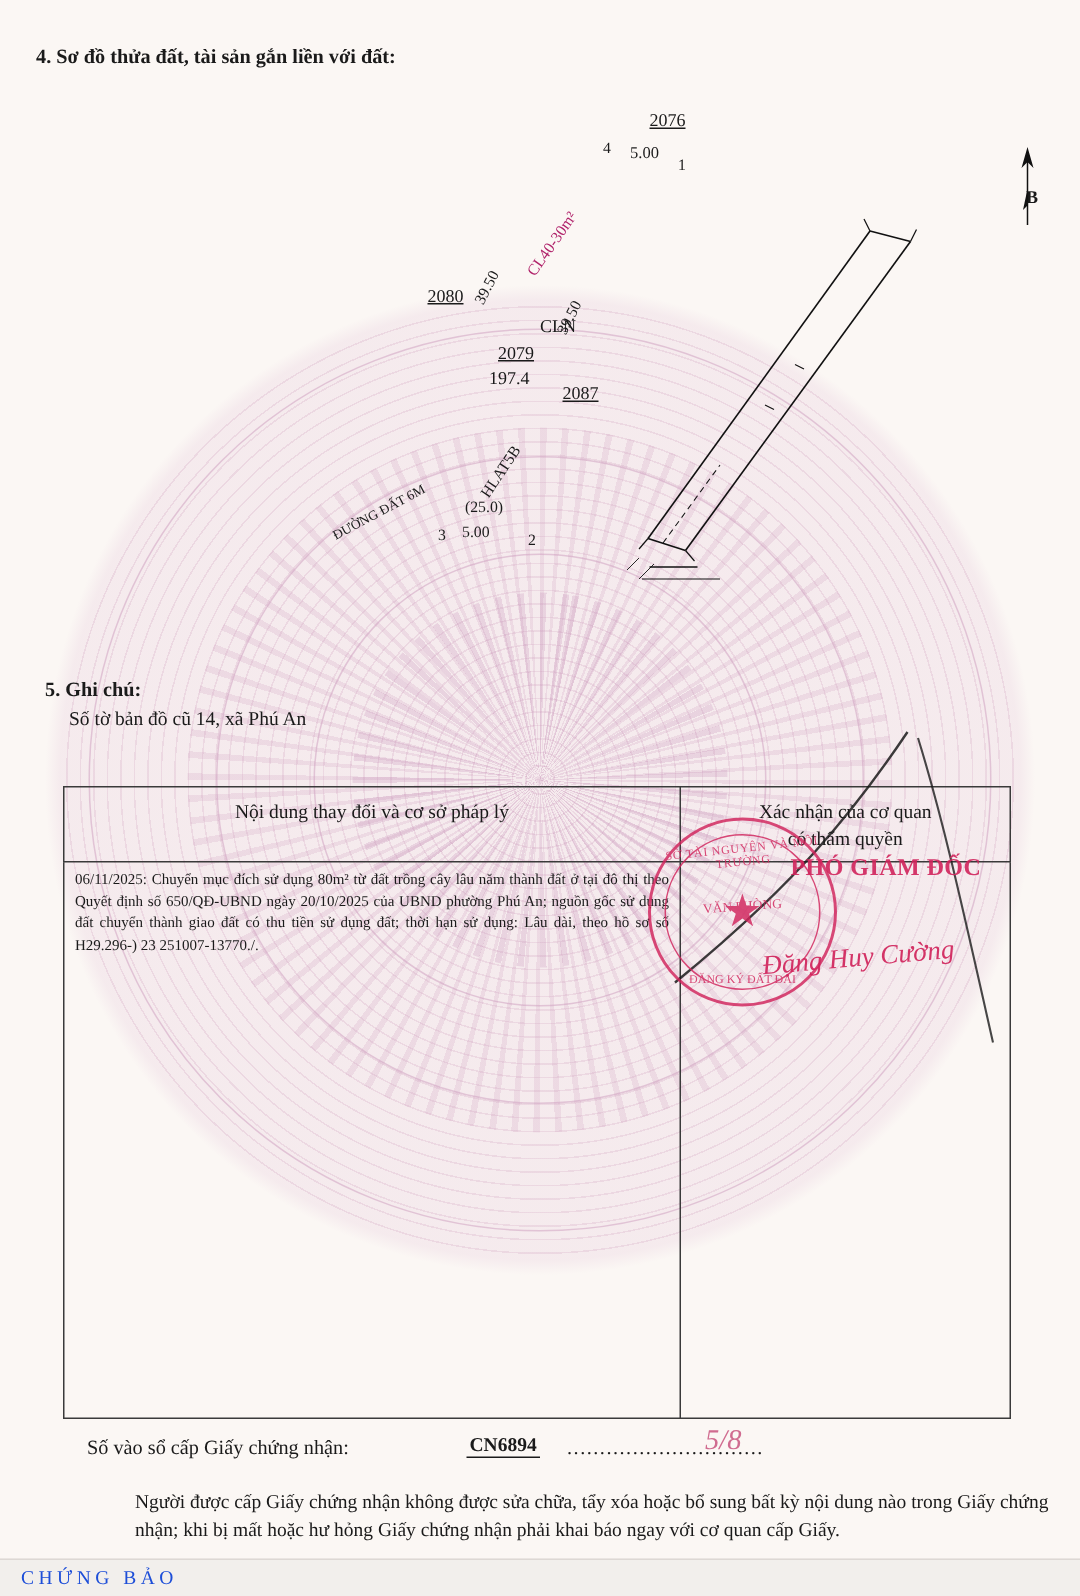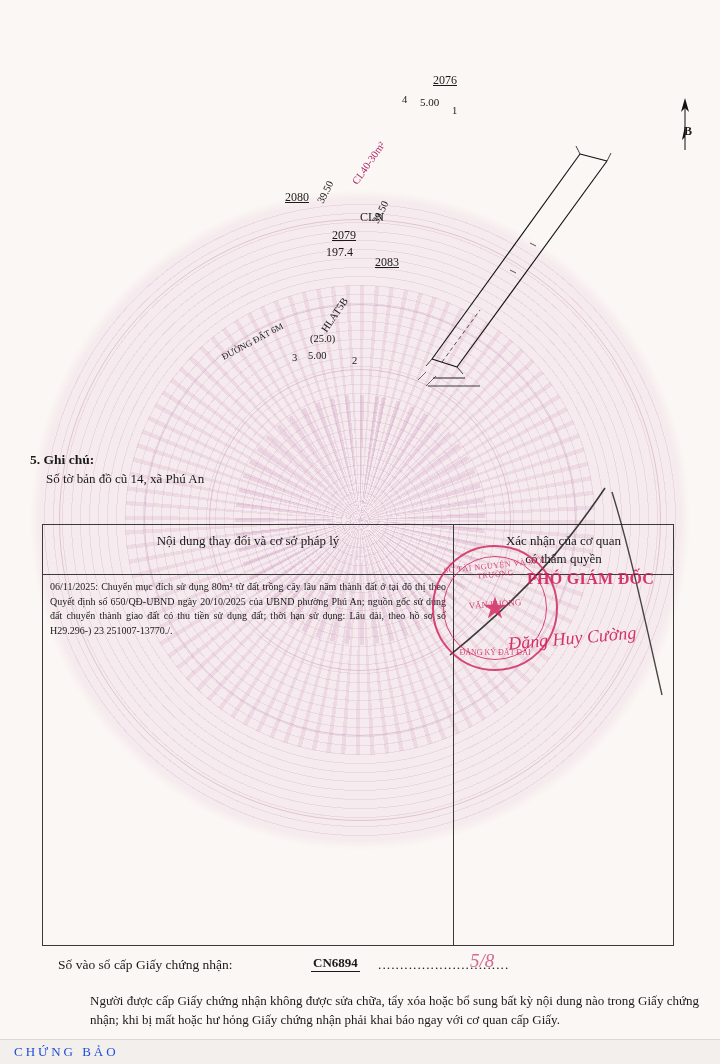--- a/index.html
+++ b/index.html
@@ -151,20 +151,21 @@
   <div class="guilloche"></div>
   <div class="guilloche2"></div>
   <div class="guilloche3"></div>
   <div class="ring" style="width:600px;height:600px;"></div>
   <div class="ring" style="width:430px;height:430px;"></div>
   <div class="ring" style="width:300px;height:300px;"></div>
   <div class="wm-text"></div>
 
   <div class="content">
 
+    <div class="sec-title" id="t4">4. Sơ đồ thửa đất, tài sản gắn liền với đất:</div>
 
     <div class="draw">
       <svg width="520" height="330" viewBox="0 0 520 330">
 
         <polygon points="232,292 246,274 272,236 287,212 293,203 307,183 321,163 335,143 349,122 357,111 390,102 404,99 405,102 398,113 390,125 378,142 366,160 354,178 342,196 330,214 318,232 306,250 294,268 282,286 276,295 262,297" fill="none" stroke="#111" stroke-width="1.1" style="display:none"></polygon>
 
         <line x1="252" y1="299" x2="400" y2="94" stroke="#111" stroke-width="1.1"></line>
         <line x1="277" y1="307" x2="427" y2="101" stroke="#111" stroke-width="1.1"></line>
         <line x1="400" y1="94" x2="427" y2="101" stroke="#111" stroke-width="1.1"></line>
         <line x1="252" y1="299" x2="277" y2="307" stroke="#111" stroke-width="1.1"></line>
@@ -185,21 +186,21 @@
         <line x1="350" y1="183" x2="356" y2="186" stroke="#111" stroke-width="0.7"></line>
         <line x1="330" y1="210" x2="336" y2="213" stroke="#111" stroke-width="0.7"></line>
       </svg>
 
       <div class="lbl lbl-u" style="left:253px;top:13px;">2076</div>
       <div class="lbl" style="left:240px;top:36px;font-size:11px;">5.00</div>
       <div class="lbl sm" style="left:222px;top:34px;">4</div>
       <div class="lbl sm" style="left:272px;top:45px;">1</div>
 
       <div class="lbl lbl-u" style="left:105px;top:130px;">2080</div>
-      <div class="lbl lbl-u" style="left:195px;top:195px;">2083</div>
+      <div class="lbl lbl-u" style="left:195px;top:195px;">2087</div>
 
       <div class="lbl" style="left:160px;top:150px;font-size:12px;margin-left:20px;">CLN</div>
       <div class="lbl lbl-u" style="left:152px;top:168px;">2079</div>
       <div class="lbl" style="left:146px;top:185px;font-size:12px;">197.4</div>
 
       <div class="lbl sm" style="left:135px;top:140px;transform:rotate(-63deg);transform-origin:left top;">39.50</div>
       <div class="lbl sm" style="left:190px;top:160px;transform:rotate(-63deg);transform-origin:left top;">39.50</div>
 
       <div class="lbl sm" style="left:170px;top:120px;transform:rotate(-55deg);transform-origin:left top;color:#b0226a;">CL40-30m²</div>
 

